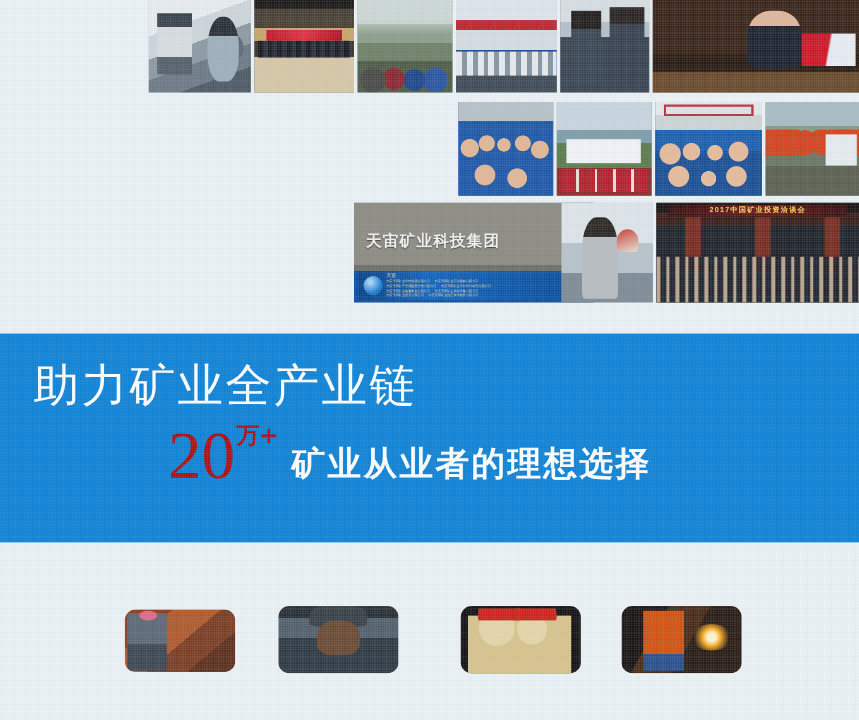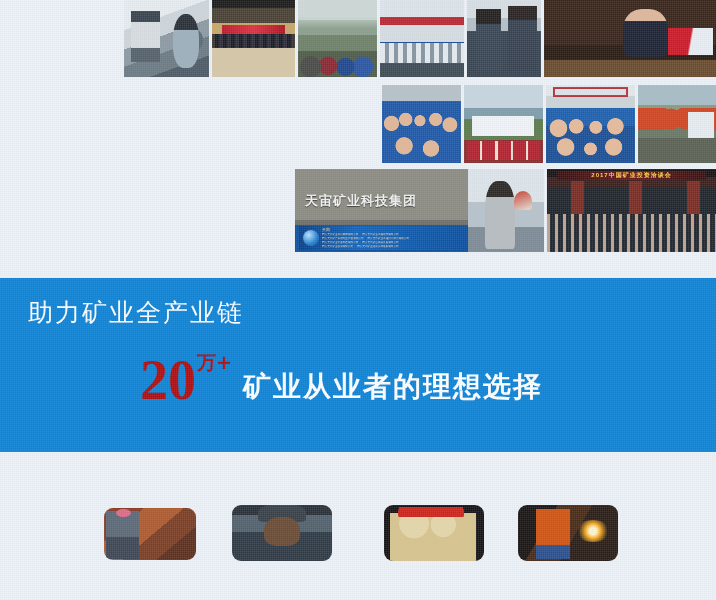--- a/index.html
+++ b/index.html
@@ -195,31 +195,31 @@
   .p-conf::before{ content:""; position:absolute; left:14%; top:14%; width:8%; height:56%;
       background:#7b2b20; box-shadow:58px 0 0 #7b2b20, 116px 0 0 #7b2b20; }
 
   
   #banner{
     position:absolute; left:0; top:278px; width:716px; height:174px;
     background:#0d82d6; z-index:4;
   }
   #banner .line1{
     position:absolute; left:28px; top:18px;
-    color:#ffffff; font-size:25px; font-weight:400;
+    color:#ffffff; font-size:38px; font-weight:400;
     letter-spacing:2px; white-space:nowrap;
     font-family:Liberation Serif, serif;
   }
   #banner .line2{
     position:absolute; left:140px; top:80px;
     display:flex; align-items:flex-end; white-space:nowrap;
   }
   #banner .num{
     font-family:"Liberation Serif","DejaVu Serif",serif;
-    color:#b10b0b; font-size:56px; font-weight:bold; line-height:44px;
+    color:#b10b0b; font-size:56px; font-weight:normal; line-height:44px;
   }
   #banner .sup{
     font-family:"DejaVu Sans","Liberation Sans",sans-serif;
     color:#b10b0b; font-size:19px; font-weight:bold;
     position:relative; top:-26px; left:1px; letter-spacing:0;
   }
   #banner .line2txt{
     color:#ffffff; font-size:28px; font-weight:bold; letter-spacing:2px;
     margin-left:12px; position:relative; top:4px;
     font-family:"DejaVu Sans","Liberation Sans",sans-serif;

